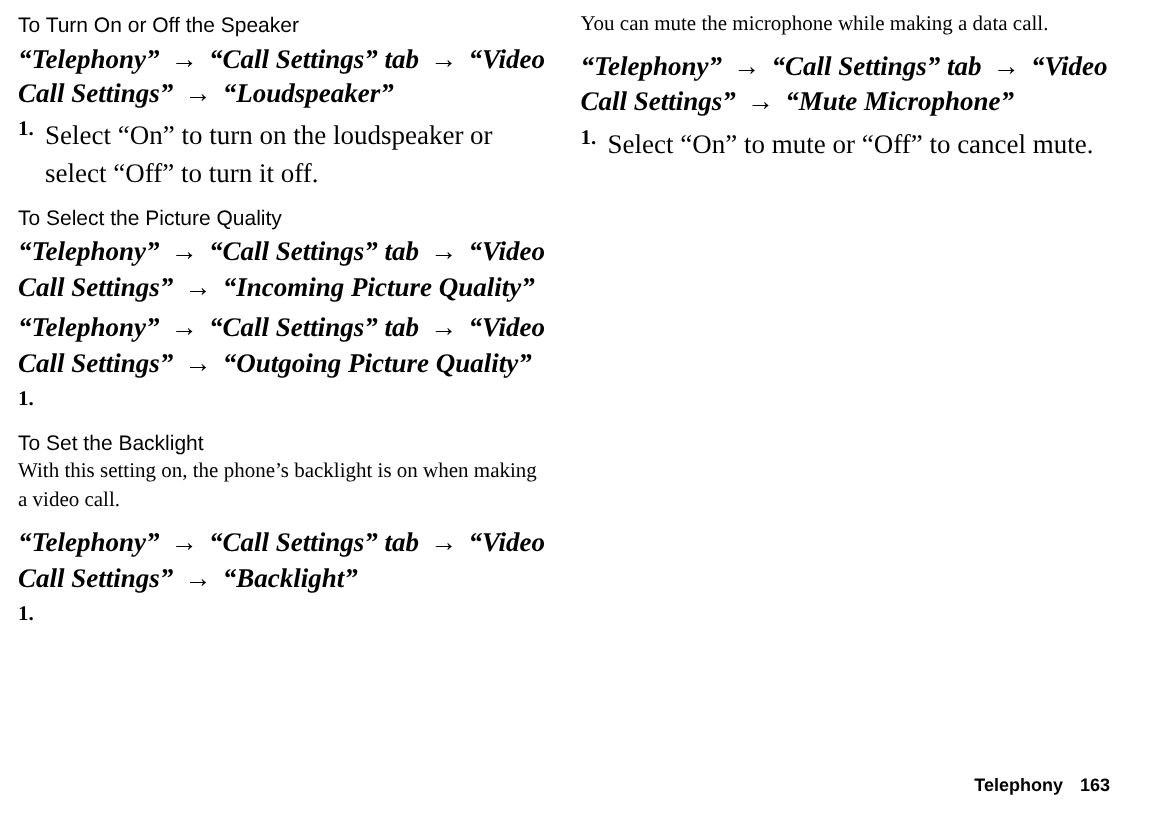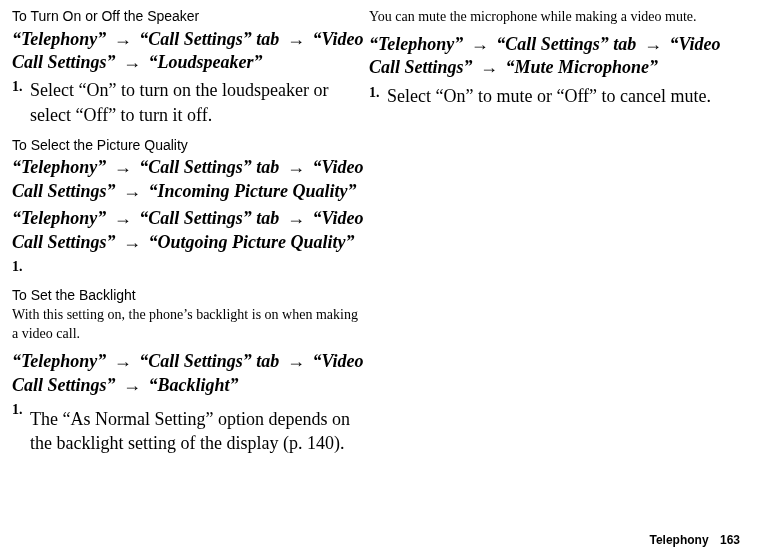--- a/index.html
+++ b/index.html
@@ -7,21 +7,21 @@
     width: 768px;
     height: 551px;
     background: #fff;
     font-family: "Times New Roman", Times, serif;
     color: #000;
     position: relative;
     padding: 8px 28px 0 12px;
   }
   .columns {
     display: flex;
-    gap: 4px;
+    gap: 22px;
   }
   .col {
     width: 353px;
   }
   .section-title {
     font-family: Arial, Helvetica, sans-serif;
     font-size: 14px;
     font-weight: 400;
     margin-bottom: 2px;
     line-height: 1.25;
@@ -58,21 +58,21 @@
     font-size: 18px;
     line-height: 1.35;
     flex: 1;
   }
   .step-body .sub {
     margin-top: 6px;
   }
   .block { margin-bottom: 10px; }
   .footer {
     position: absolute;
-    bottom: 4px;
+    bottom: 21px;
     right: 28px;
     font-family: Arial, Helvetica, sans-serif;
     font-size: 12px;
     font-weight: bold;
   }
   .footer .num { margin-left: 8px; }
 </style>
 </head>
 <body>
 
@@ -100,30 +100,29 @@
       </div>
     </div>
 
     <div class="block">
       <div class="section-title">To Set the Backlight</div>
       <div class="body-text">With this setting on, the phone’s backlight is on when making a video call.</div>
       <div class="nav-path">“Telephony”<span class="arrow"> → </span>“Call Settings” tab<span class="arrow"> → </span>“Video Call Settings”<span class="arrow"> → </span>“Backlight”</div>
       <div class="step">
         <div class="step-num">1.</div>
         <div class="step-body">
-          <div class="sub">The “As Normal Setting” option depends on the backlight setting of the display (p. 140).</div>
         </div>
       </div>
     </div>
 
   </div>
 
   <div class="col">
     <div class="block">
-      <div class="body-text">You can mute the microphone while making a video mute.</div>
+      <div class="body-text">You can mute the microphone while making a data call.</div>
       <div class="nav-path">“Telephony”<span class="arrow"> → </span>“Call Settings” tab<span class="arrow"> → </span>“Video Call Settings”<span class="arrow"> → </span>“Mute Microphone”</div>
       <div class="step">
         <div class="step-num">1.</div>
         <div class="step-body">Select “On” to mute or “Off” to cancel mute.</div>
       </div>
     </div>
   </div>
 </div>
 
 <div class="footer">

